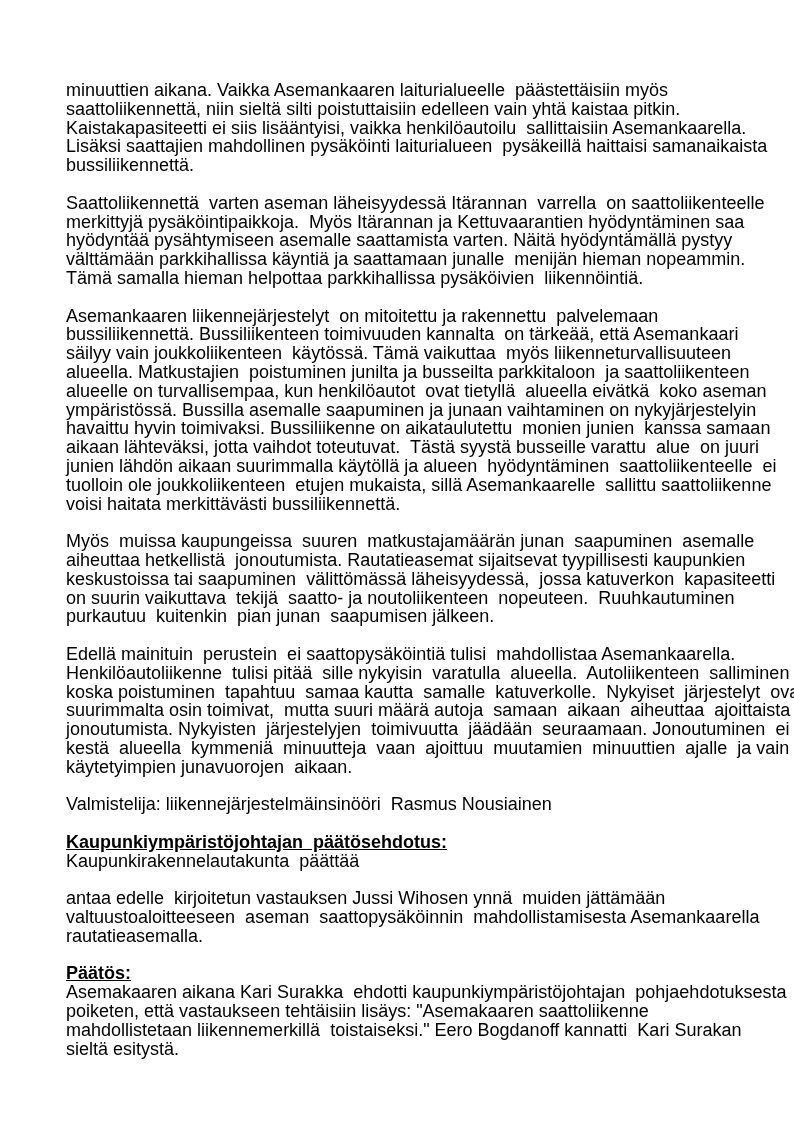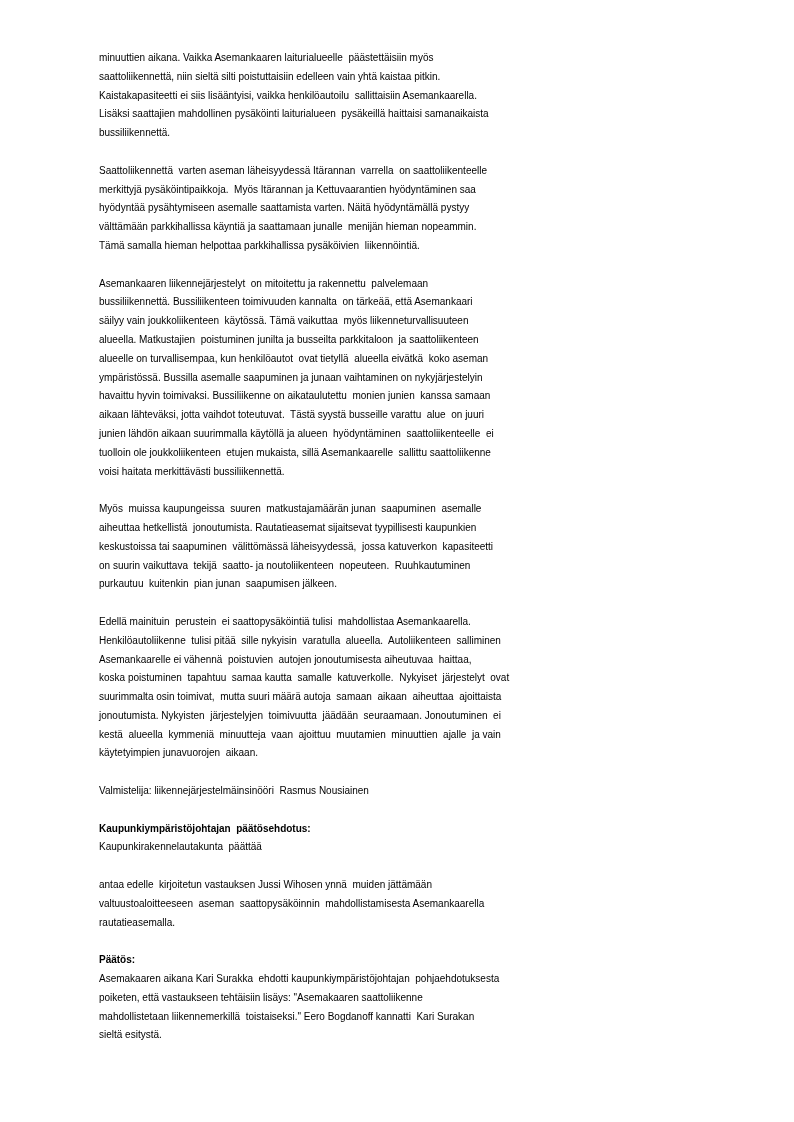--- a/index.html
+++ b/index.html
@@ -12,34 +12,36 @@
     height: 1122px;
     overflow: hidden;
   }
   .page {
     width: 794px;
     height: 1122px;
     background: #ffffff;
     box-sizing: border-box;
   }
   .doc {
-    padding: 49px 30px 0 99px;
+    padding: 49px 30px 0 66px;
     color: #000000;
     font-family: "Liberation Sans", "DejaVu Sans", sans-serif;
-    font-size: 10px;
+    font-size: 18px;
+    margin-top: 32px;
   }
   .block {
     margin: 0 0 18.8px 0;
   }
   .line {
     line-height: 18.8px;
     white-space: pre;
   }
   .bold {
     font-weight: bold;
+    text-decoration: underline;
   }
 </style>
 </head>
 <body style="background: rgb(255, 255, 255);">
 
 <div class="page">
   <main class="doc" id="doc" style="color: rgb(0, 0, 0);">
       <div class="block">
         <div class="line">minuuttien aikana. Vaikka Asemankaaren laiturialueelle  päästettäisiin myös</div>
         <div class="line">saattoliikennettä, niin sieltä silti poistuttaisiin edelleen vain yhtä kaistaa pitkin.</div>
@@ -70,21 +72,20 @@
       <div class="block">
         <div class="line">Myös  muissa kaupungeissa  suuren  matkustajamäärän junan  saapuminen  asemalle</div>
         <div class="line">aiheuttaa hetkellistä  jonoutumista. Rautatieasemat sijaitsevat tyypillisesti kaupunkien</div>
         <div class="line">keskustoissa tai saapuminen  välittömässä läheisyydessä,  jossa katuverkon  kapasiteetti</div>
         <div class="line">on suurin vaikuttava  tekijä  saatto- ja noutoliikenteen  nopeuteen.  Ruuhkautuminen</div>
         <div class="line">purkautuu  kuitenkin  pian junan  saapumisen jälkeen.</div>
       </div>
       <div class="block">
         <div class="line">Edellä mainituin  perustein  ei saattopysäköintiä tulisi  mahdollistaa Asemankaarella.</div>
         <div class="line">Henkilöautoliikenne  tulisi pitää  sille nykyisin  varatulla  alueella.  Autoliikenteen  salliminen</div>
-        <div class="line">Asemankaarelle ei vähennä  poistuvien  autojen jonoutumisesta aiheutuvaa  haittaa,</div>
         <div class="line">koska poistuminen  tapahtuu  samaa kautta  samalle  katuverkolle.  Nykyiset  järjestelyt  ovat</div>
         <div class="line">suurimmalta osin toimivat,  mutta suuri määrä autoja  samaan  aikaan  aiheuttaa  ajoittaista</div>
         <div class="line">jonoutumista. Nykyisten  järjestelyjen  toimivuutta  jäädään  seuraamaan. Jonoutuminen  ei</div>
         <div class="line">kestä  alueella  kymmeniä  minuutteja  vaan  ajoittuu  muutamien  minuuttien  ajalle  ja vain</div>
         <div class="line">käytetyimpien junavuorojen  aikaan.</div>
       </div>
       <div class="block">
         <div class="line">Valmistelija: liikennejärjestelmäinsinööri  Rasmus Nousiainen</div>
       </div>
       <div class="block">

